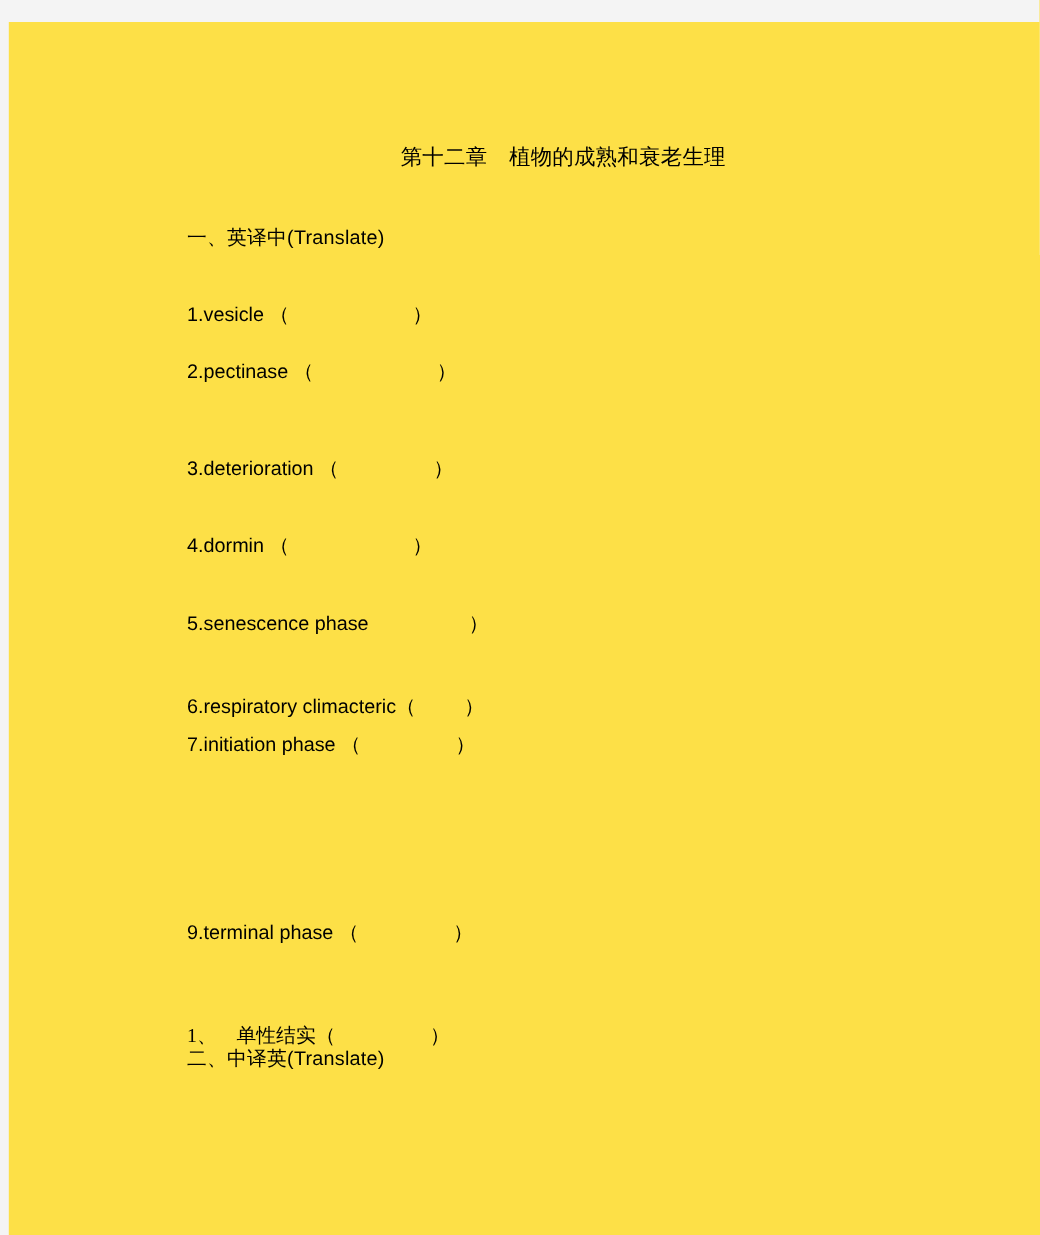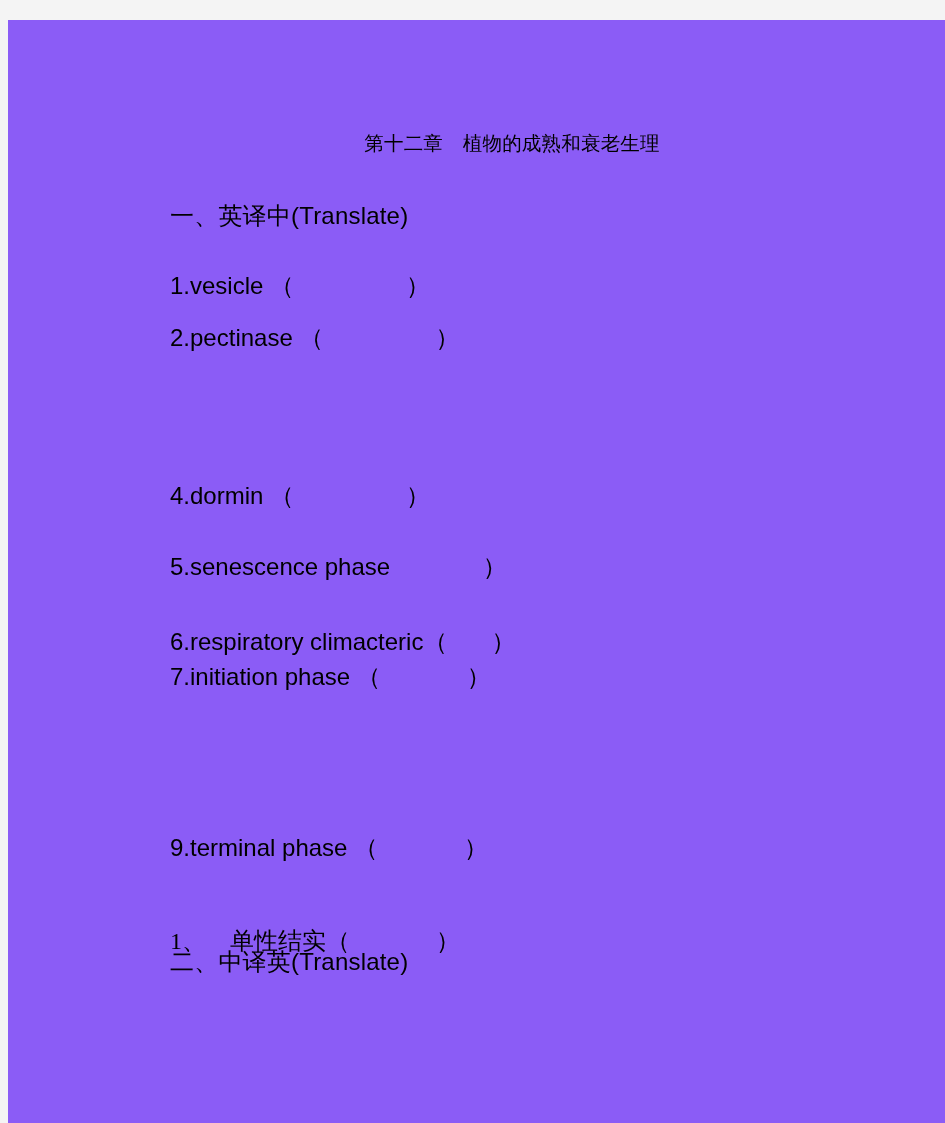--- a/index.html
+++ b/index.html
@@ -12,21 +12,21 @@
     background: #f4f4f4;
     font-family: "Liberation Sans", "DejaVu Sans", sans-serif;
     overflow: hidden;
   }
   .page {
     position: absolute;
     left: 8px;
     top: 20px;
     width: 937px;
     height: 1103px;
-    background: #8b5cf6;
+    background: #fde047;
   }
   .content {
     position: absolute;
     left: 154px;
     top: 0;
     width: 760px;
     height: 100%;
   }
   .doc-title {
     position: absolute;
@@ -36,21 +36,21 @@
     text-align: center;
     font-size: 19.5px;
     line-height: 30px;
     color: #000000;
     white-space: pre;
     letter-spacing: 0.2px;
   }
   .line {
     position: absolute;
     left: 8px;
-    font-size: 24px;
+    font-size: 18px;
     line-height: 28px;
     color: #000000;
     white-space: pre;
   }
   .section-head {
     letter-spacing: 0.2px;
   }
   .item .gap-lg { display: inline-block; width: 112px; }
   .item .gap-md { display: inline-block; width: 86px; }
   .item .gap-sm { display: inline-block; width: 44px; }
@@ -63,20 +63,21 @@
   <div class="content">
 
     <div class="doc-title">第十二章　植物的成熟和衰老生理</div>
 
     <div class="line section-head" style="top:182px;">一、英译中(Translate)</div>
 
     <div class="line item" style="top:252px;"><span>1.vesicle （</span><span class="gap-lg"></span><span class="paren">）</span></div>
 
     <div class="line item" style="top:304px;"><span>2.pectinase （</span><span class="gap-lg"></span><span class="paren">）</span></div>
 
+    <div class="line item" style="top:392px;"><span>3.deterioration （</span><span class="gap-md"></span><span class="paren">）</span></div>
 
     <div class="line item" style="top:462px;"><span>4.dormin （</span><span class="gap-lg"></span><span class="paren">）</span></div>
 
     <div class="line item" style="top:533px;"><span>5.senescence phase </span><span class="gap-md"></span><span class="paren">）</span></div>
 
     <div class="line item" style="top:608px;"><span>6.respiratory climacteric（</span><span class="gap-sm"></span><span class="paren">）</span></div>
 
     <div class="line item" style="top:643px;"><span>7.initiation phase （</span><span class="gap-md"></span><span class="paren">）</span></div>
 
 

